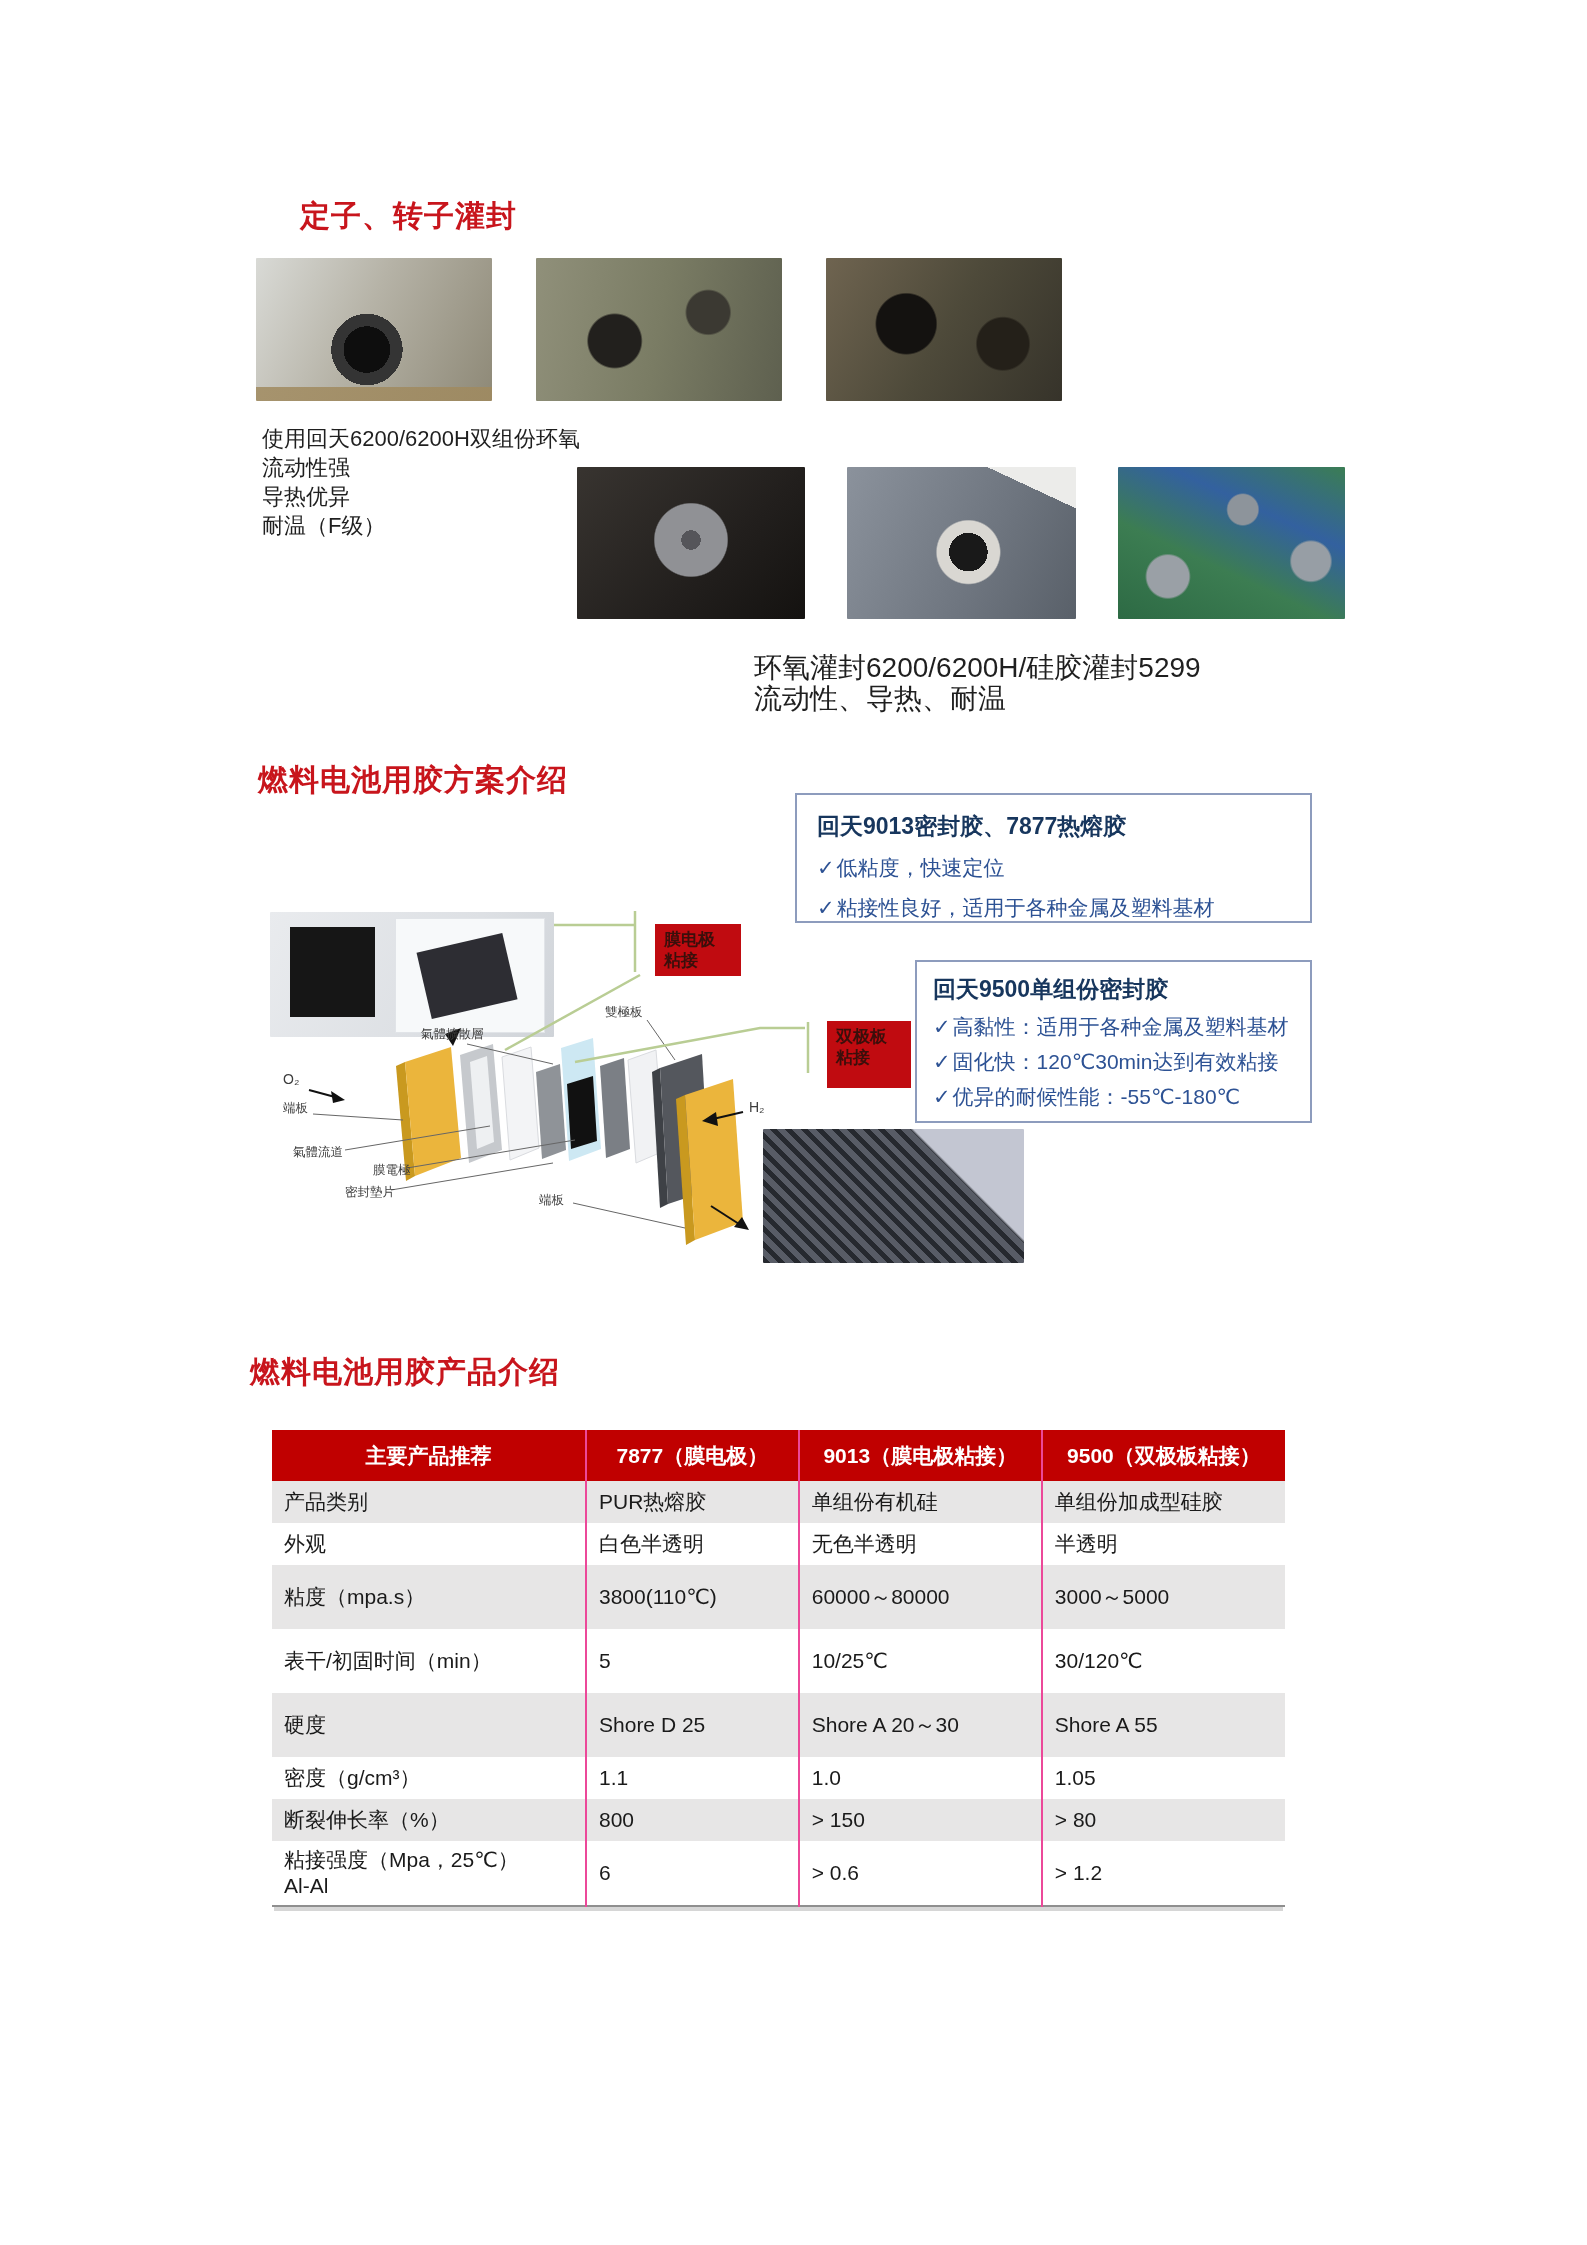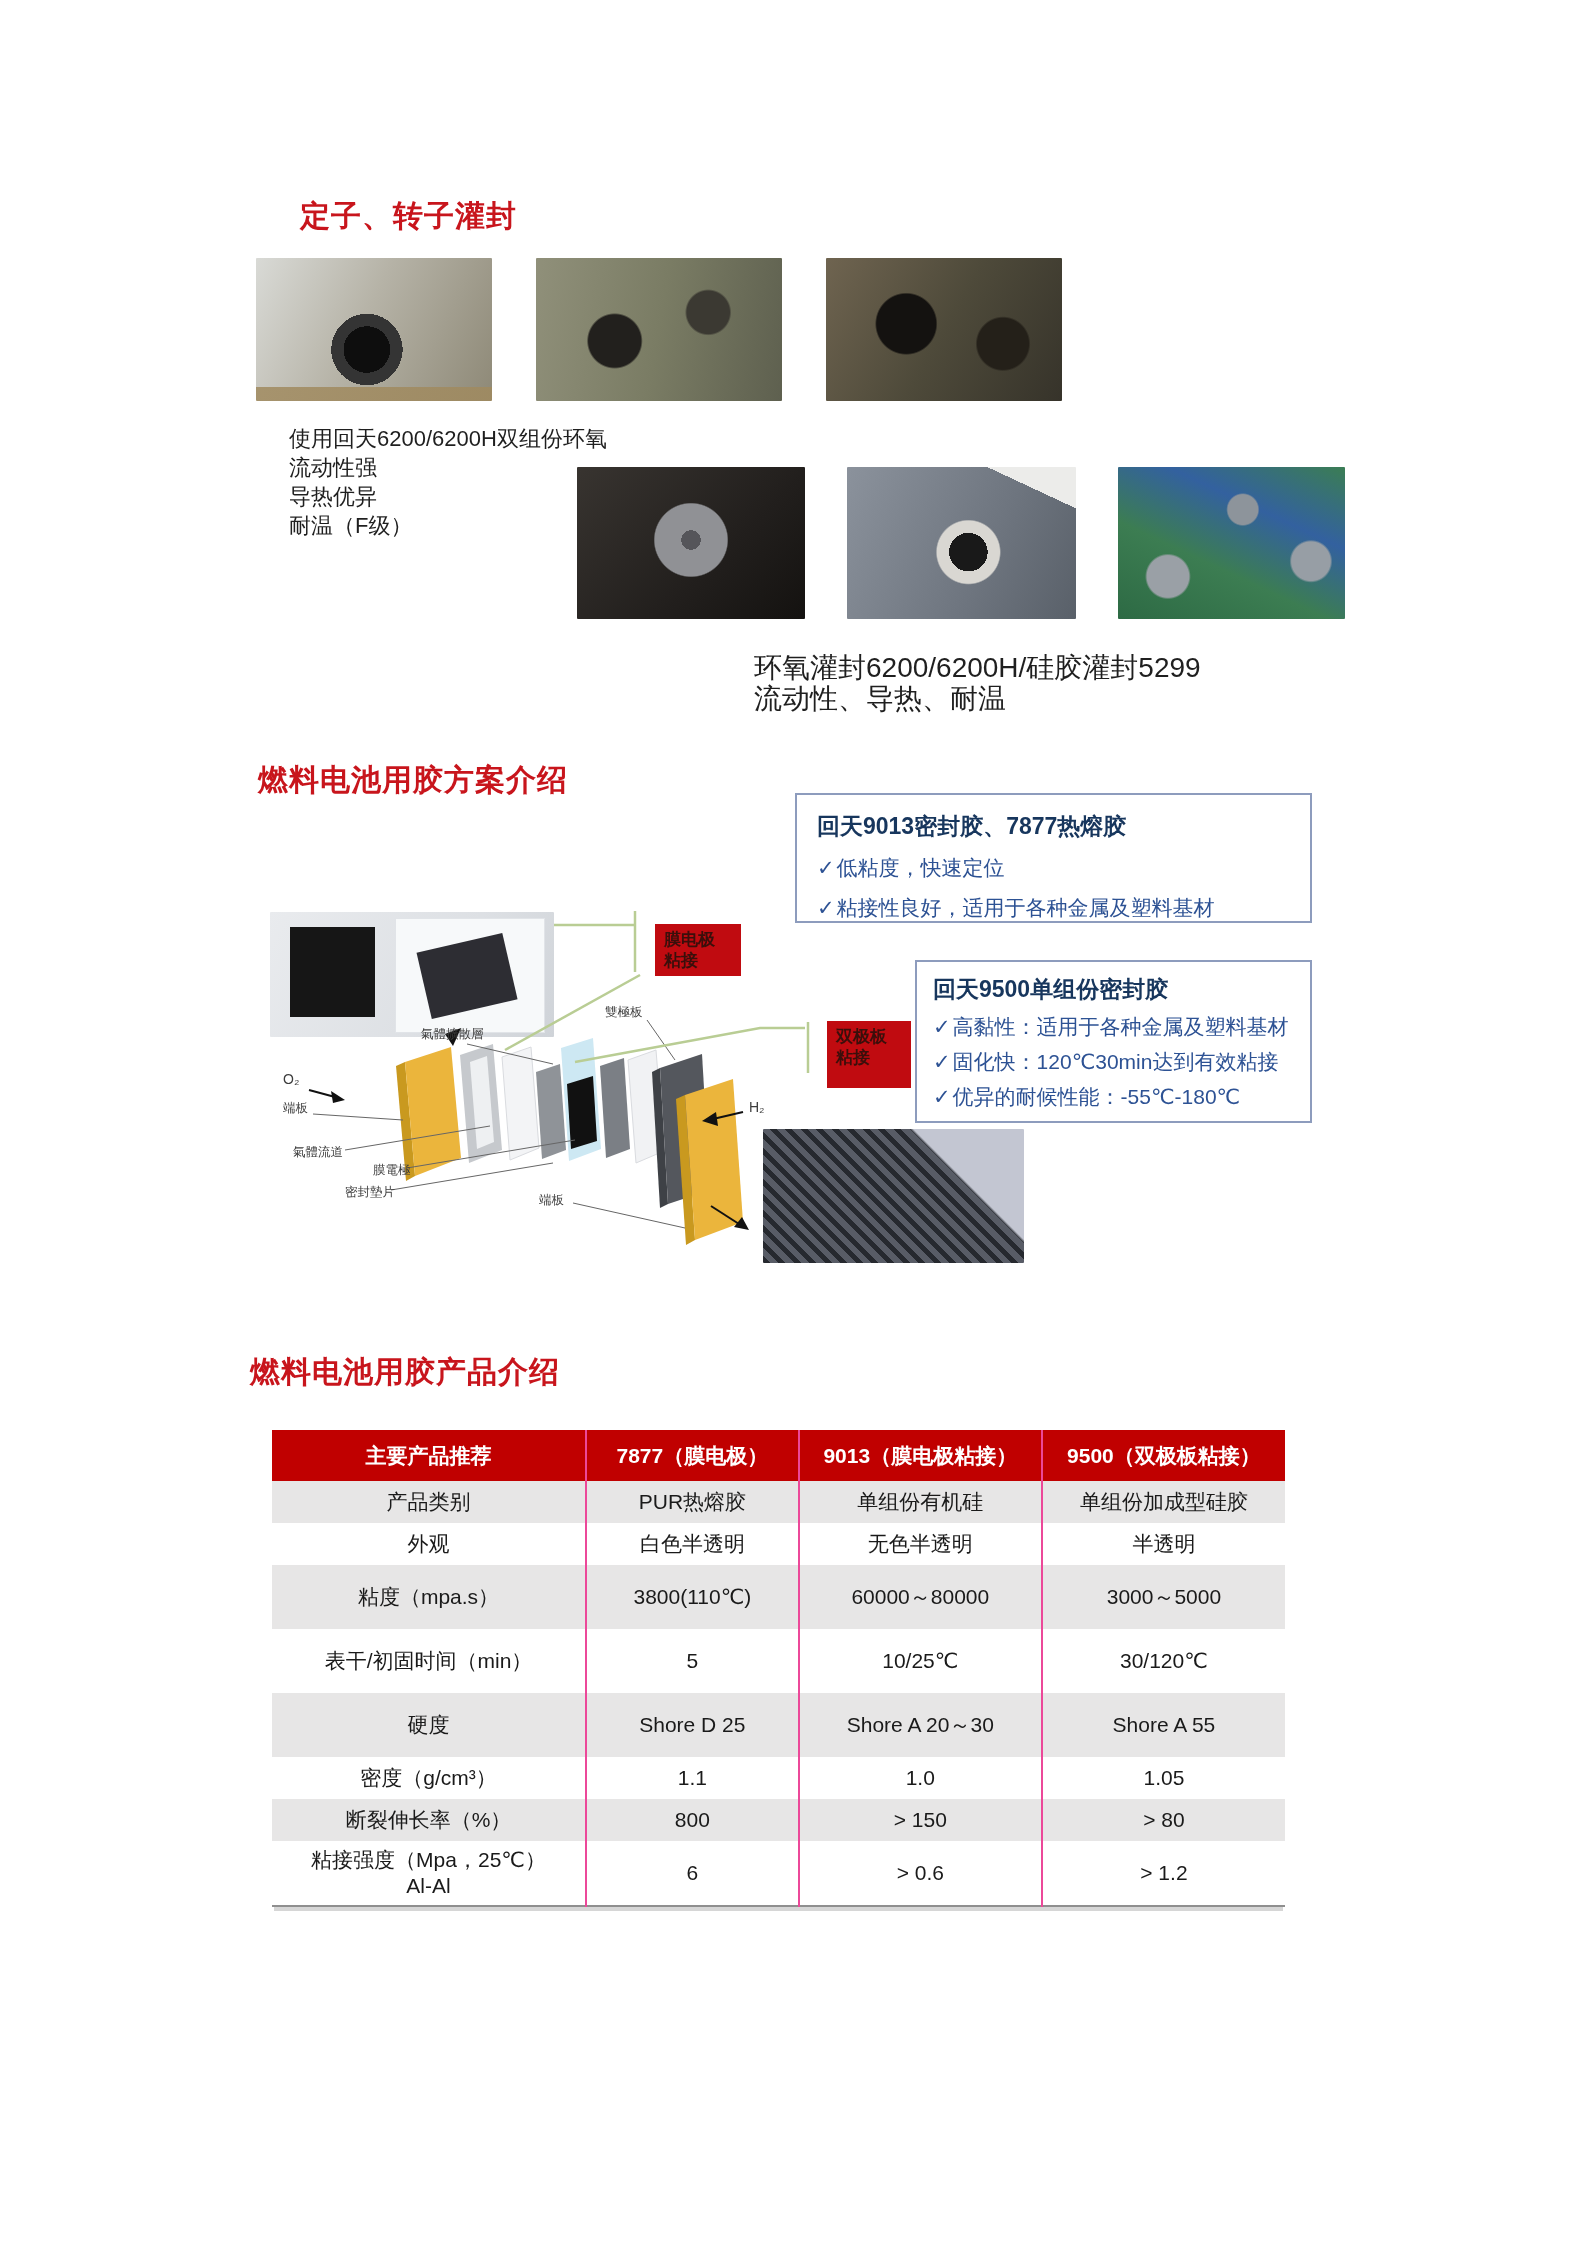--- a/index.html
+++ b/index.html
@@ -62,40 +62,40 @@
   
   #bp-photo{left:763px;top:1129px;width:261px;height:134px;
     background:
     linear-gradient(225deg,#c3c6d2 0 28%, rgba(0,0,0,0) 29%),
     repeating-linear-gradient(45deg,#26292f 0 5px,#585c66 5px 11px);}
   
   #spec-table{border-collapse:collapse;table-layout:fixed;width:1013px;
     border-bottom:2px solid #8f8f8f;box-shadow:0 6px 0 -2px #d6d6d6;}
   #spec-table th{background:#c00000;color:#ffffff;font-size:21px;font-weight:700;
     height:51px;padding:0 6px;text-align:center;}
-  #spec-table td{font-size:21px;color:#1a1a1a;text-align:center;padding:0 12px;}
+  #spec-table td{font-size:21px;color:#1a1a1a;padding:0 12px;}
   #spec-table th+th, #spec-table td+td{border-left:2px solid #ec4899;}
   #spec-table tr.shade td{background:#e7e6e6;}
   #spec-table tr.rs td{height:42px;}
   #spec-table tr.rt td{height:64px;}
   .lbl2{display:block;line-height:26px;}
   svg text{font-family:"Liberation Sans","DejaVu Sans",sans-serif;}
 </style>
 </head>
 <body>
 
 <div id="page">
 
   <div class="abs heading" style="left:258px;top:196px;margin-left:42px;">定子、转子灌封</div>
 
   <div class="photo ph1" style="left:256px;top:258px;width:236px;height:143px;"></div>
   <div class="photo ph2" style="left:536px;top:258px;width:246px;height:143px;"></div>
   <div class="photo ph3" style="left:826px;top:258px;width:236px;height:143px;"></div>
 
-  <div class="abs text-block" style="left:262px;top:424px;margin-left:27px;">
+  <div class="abs text-block" style="left:262px;top:424px;">
     <div>使用回天6200/6200H双组份环氧</div>
     <div>流动性强</div>
     <div>导热优异</div>
     <div>耐温（F级）</div>
   </div>
 
   <div class="photo ph4" style="left:577px;top:467px;width:228px;height:152px;"></div>
   <div class="photo ph5" style="left:847px;top:467px;width:229px;height:152px;"></div>
   <div class="photo ph6" style="left:1118px;top:467px;width:227px;height:152px;"></div>
 

